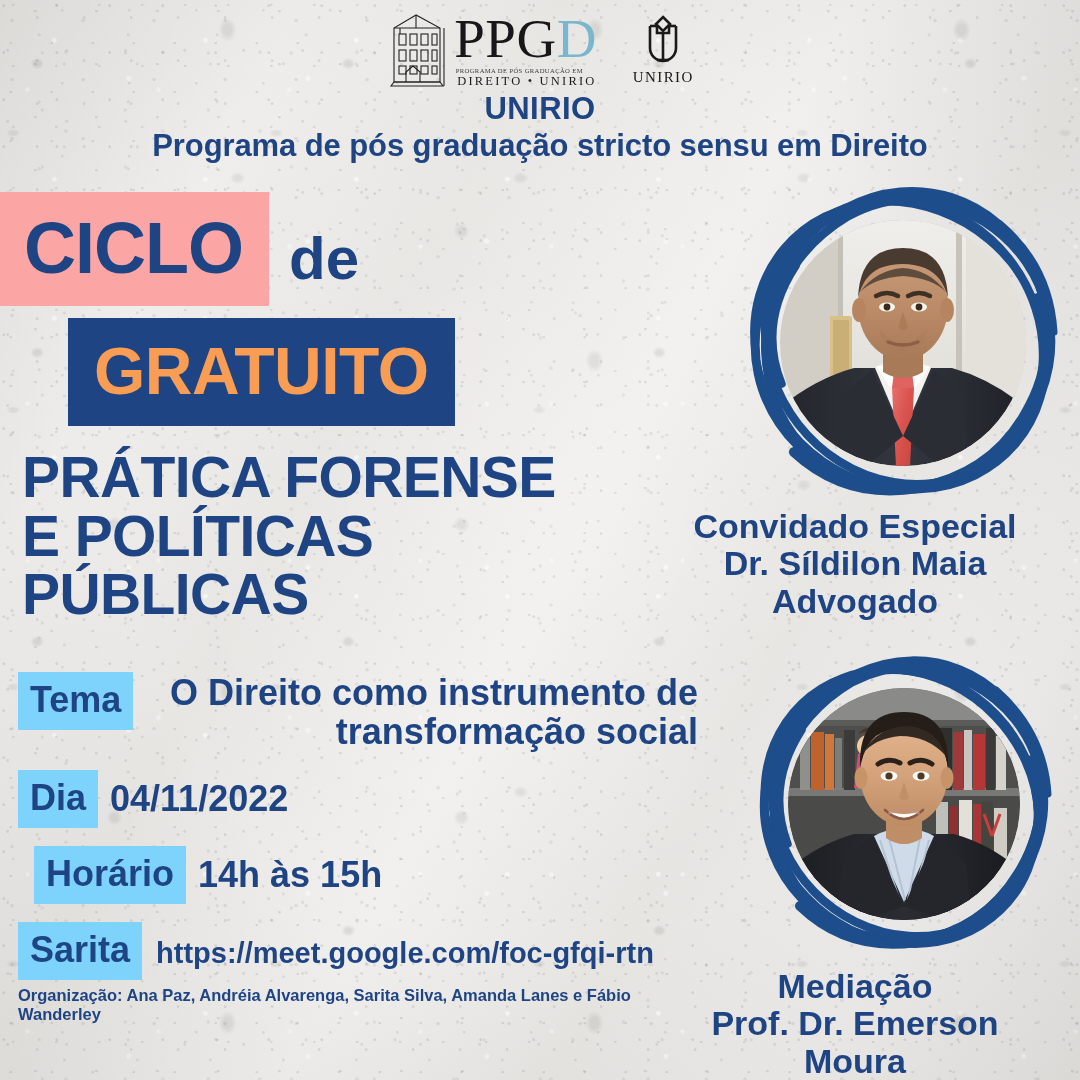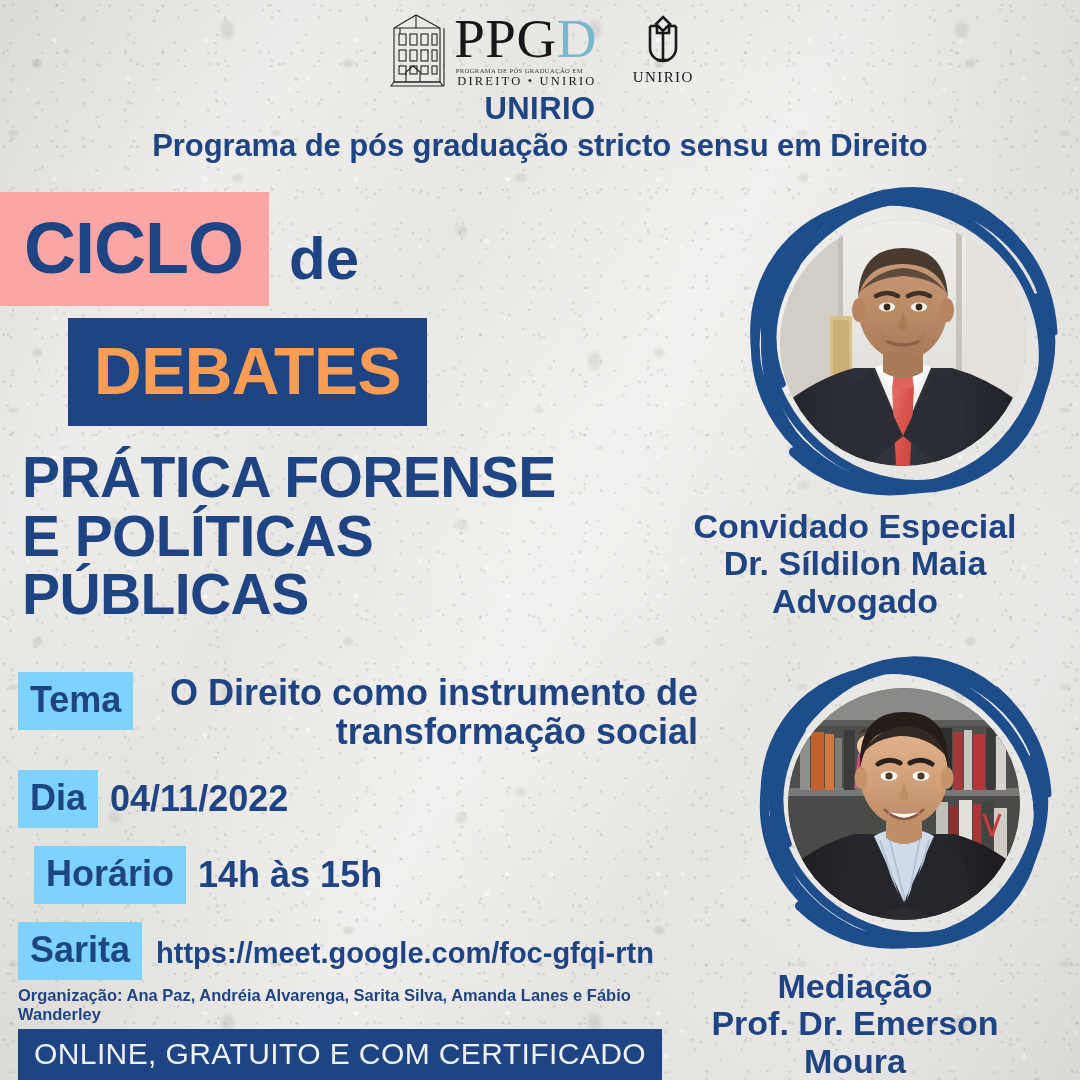--- a/index.html
+++ b/index.html
@@ -255,21 +255,21 @@
     <div class="head-line2">Programa de pós graduação stricto sensu em Direito</div>
   </div>
 
   <div class="left-col">
 
     <div class="ciclo-row">
       <span class="ciclo-box">CICLO</span>
       <span class="de-word">de</span>
     </div>
 
-    <div class="debates-box">DEBATES</div>
+    <div class="debates-box">GRATUITO</div>
 
     <div class="subtitle">
       <div>PRÁTICA FORENSE</div>
       <div>E POLÍTICAS</div>
       <div>PÚBLICAS</div>
     </div>
 
     <div class="info">
 
       <div class="info-row row-tema">
@@ -288,21 +288,20 @@
       </div>
 
       <div class="info-row row-acesso">
         <span class="tag">Sarita</span>
         <span class="val val-acesso">https://meet.google.com/foc-gfqi-rtn</span>
       </div>
 
     </div>
 
     <div class="org">Organização: Ana Paz, Andréia Alvarenga, Sarita Silva, Amanda Lanes e Fábio Wanderley</div>
-    <div class="online-banner">ONLINE, GRATUITO E COM CERTIFICADO</div>
 
   </div>
 
   <div class="photo-block photo-1">
 
     <div class="avatar">
       <svg viewBox="0 0 246 246" width="246" height="246">
         <defs>
           <clipPath id="c1">
               <circle cx="123" cy="123" r="123"></circle>

